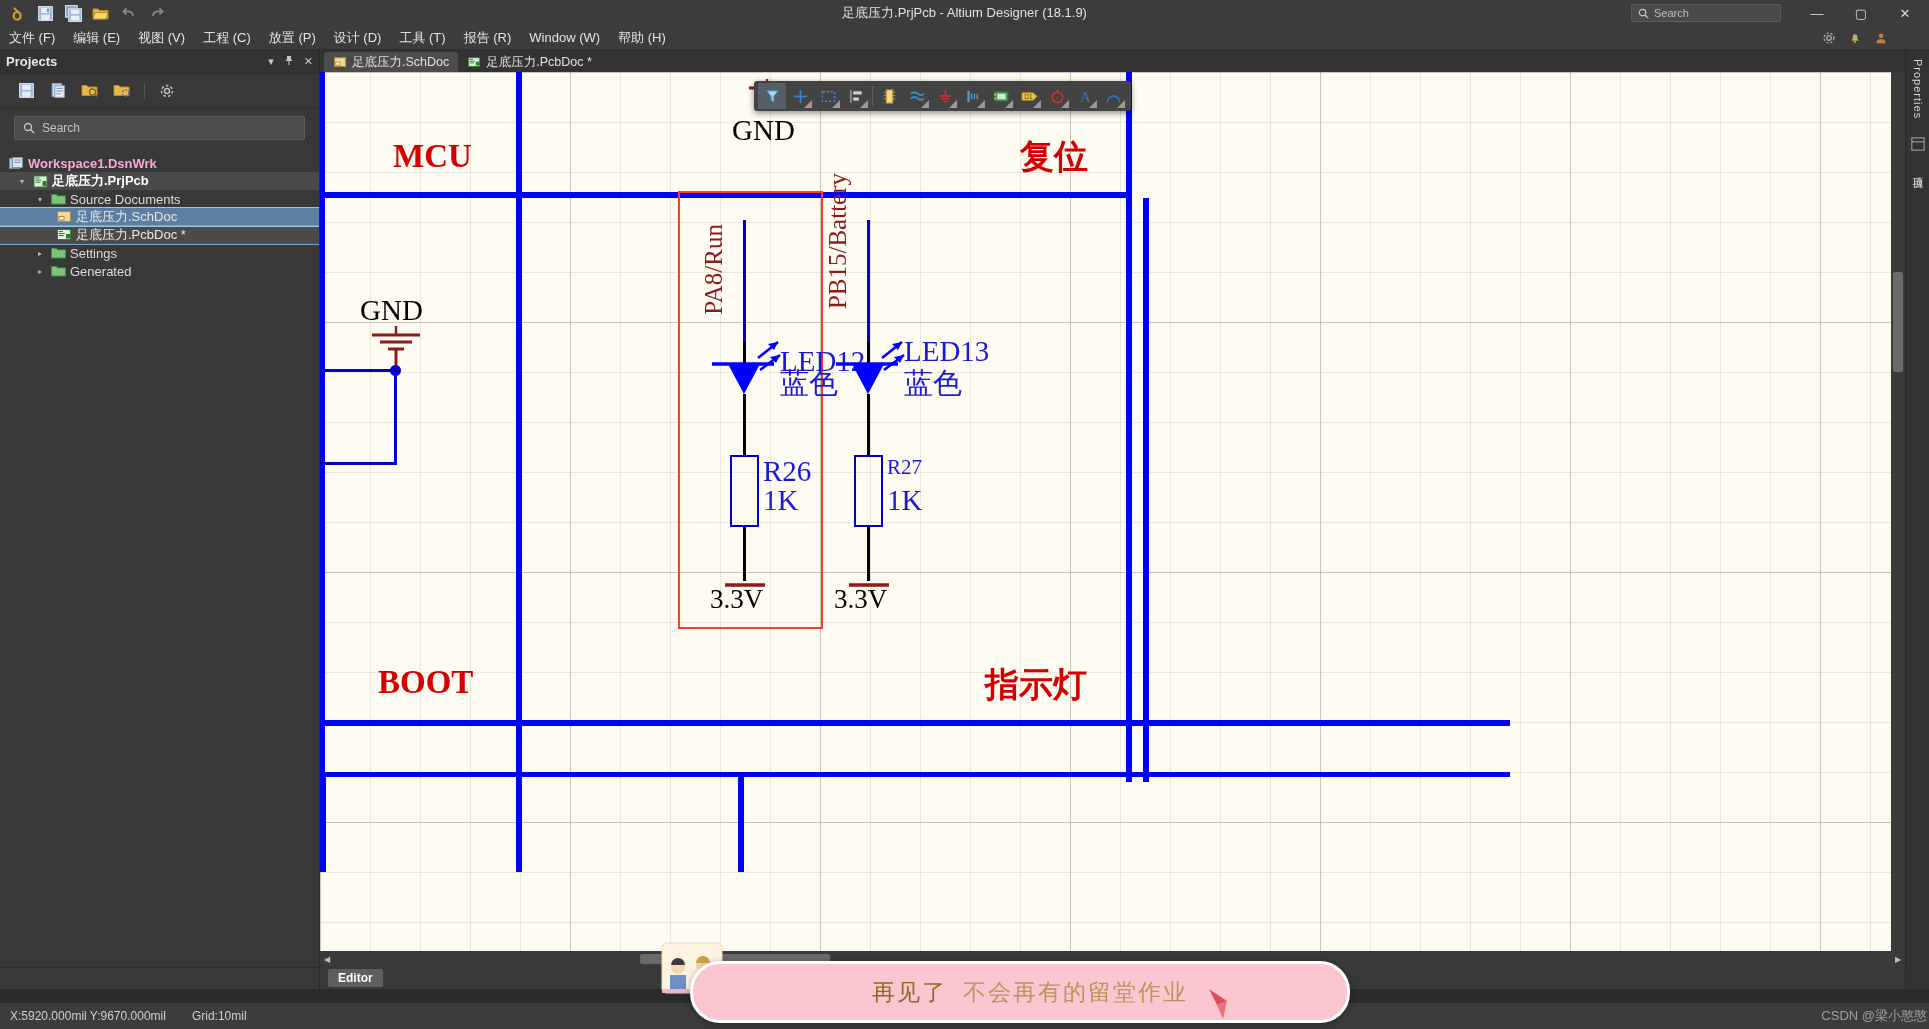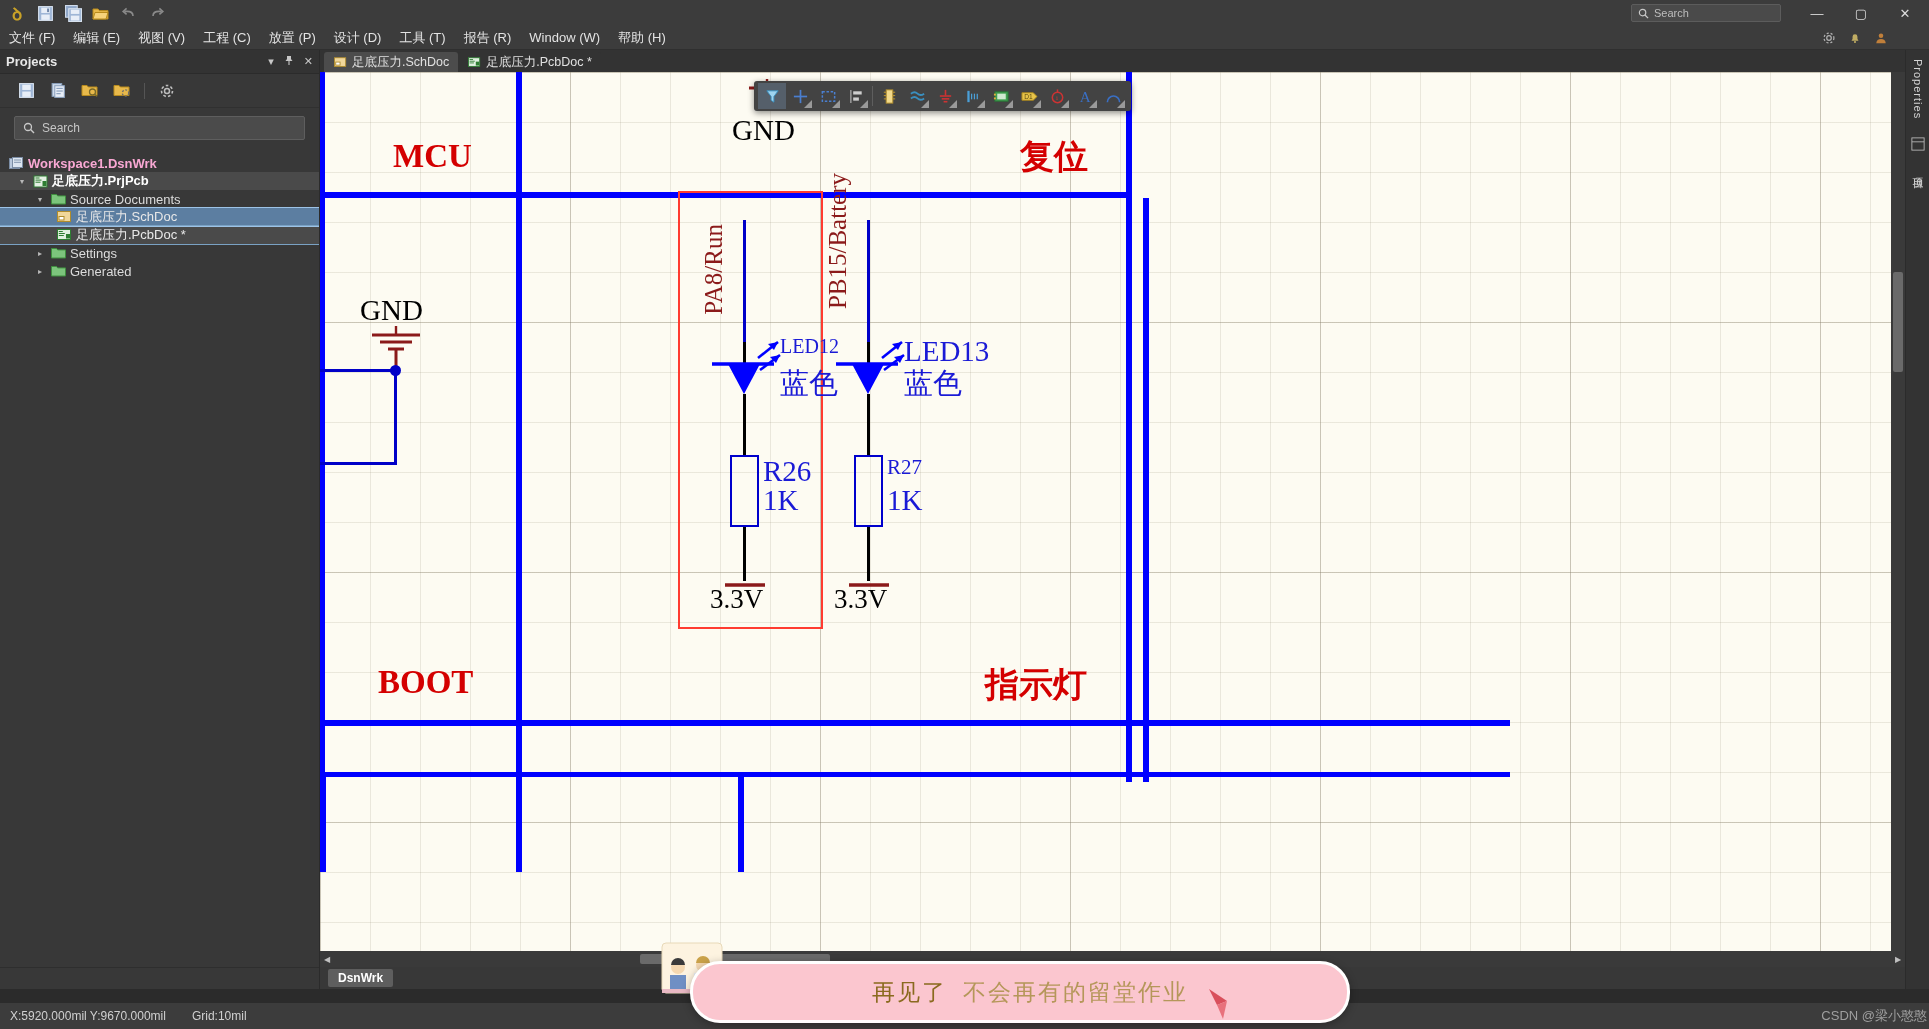--- a/index.html
+++ b/index.html
@@ -231,20 +231,21 @@
         </svg>
     </div>
     <div class="qbtn">
       <svg width="18" height="16" viewBox="0 0 18 16">
           <path d="M5 11c0-3 2.6-4.6 6-4.6h2.5" stroke="#8a8a8a" fill="none" stroke-width="1.6"></path>
           <path d="M11.4 3.4l3.4 3-3.4 3" stroke="#8a8a8a" fill="none" stroke-width="1.6"></path>
         </svg>
     </div>
   </div>
 
+  <div class="title-text">足底压力.PrjPcb - Altium Designer (18.1.9)</div>
 
   <div class="right">
     <div class="search-pill">
       <svg width="11" height="11" viewBox="0 0 12 12">
           <circle cx="5" cy="5" r="3.5" stroke="#c9c9c9" fill="none" stroke-width="1.3"></circle>
           <line x1="7.6" y1="7.6" x2="11" y2="11" stroke="#c9c9c9" stroke-width="1.4"></line>
         </svg>
       <span>Search</span>
     </div>
     <div class="wbtn">—</div>
@@ -520,21 +521,21 @@
         <div style="position:absolute; left:392px; top:266px;">
           <svg width="78" height="72" viewBox="0 0 78 72">
             <line x1="0" y1="26" x2="62" y2="26" stroke="#0000ff" stroke-width="3.5"></line>
             <polygon points="16,26 48,26 32,56" fill="#0000ff"></polygon>
             <line x1="46" y1="20" x2="66" y2="4" stroke="#0000ff" stroke-width="2.6"></line>
             <polygon points="66,4 56,6 62,12" fill="#0000ff"></polygon>
             <line x1="48" y1="32" x2="68" y2="17" stroke="#0000ff" stroke-width="2.6"></line>
             <polygon points="68,17 58,19 64,25" fill="#0000ff"></polygon>
           </svg>
         </div>
-        <div class="sch-label lab-blue" style="left:460px; top:263px; font-size:20px;">LED12</div>
+        <div class="sch-label lab-blue" style="left:460px; top:273px; font-size:29px;">LED12</div>
         <div class="sch-label lab-blue" style="left:460px; top:292px; font-size:29px; font-family:'DejaVu Sans',sans-serif;">蓝色</div>
 
         <div class="wire-black" style="left:423px; top:322px; width:3px; height:62px;"></div>
         <div class="resistor" style="left:410px; top:383px; width:29px; height:72px;"></div>
         <div class="sch-label lab-blue" style="left:443px; top:383px; font-size:29px;">R26</div>
         <div class="sch-label lab-blue" style="left:443px; top:412px; font-size:29px;">1K</div>
         <div class="wire-black" style="left:423px; top:455px; width:3px; height:54px;"></div>
         <div style="position:absolute; left:403px; top:505px;">
           <svg width="44" height="10" viewBox="0 0 44 10">
               <line x1="2" y1="4" x2="42" y2="4" stroke="#8b1a1a" stroke-width="3.4"></line>
@@ -684,21 +685,21 @@
       </div>
     </div>
 
     <div class="hscrollbar">
       <div class="sbtn">◀</div>
       <div class="hthumb" style="left:320px; width:190px;"></div>
       <div class="sbtn" style="position:absolute; right:0;">▶</div>
     </div>
 
     <div id="editorbar">
-      <div class="editor-btn">DsnWrk</div>
+      <div class="editor-btn">Editor</div>
     </div>
   </div>
 
   <div id="rightrail">
     <div class="rail-item">Properties</div>
     <div class="rail-ico">
       <svg width="14" height="14" viewBox="0 0 16 16">
           <rect x="1" y="1" width="14" height="14" fill="none" stroke="#b8b8b8"></rect>
           <line x1="1" y1="5.5" x2="15" y2="5.5" stroke="#b8b8b8"></line>
         </svg>

